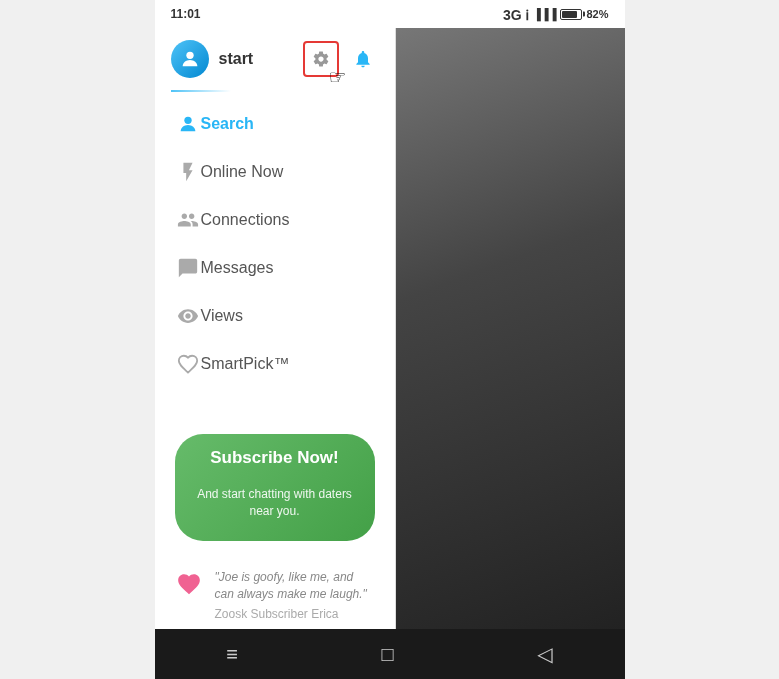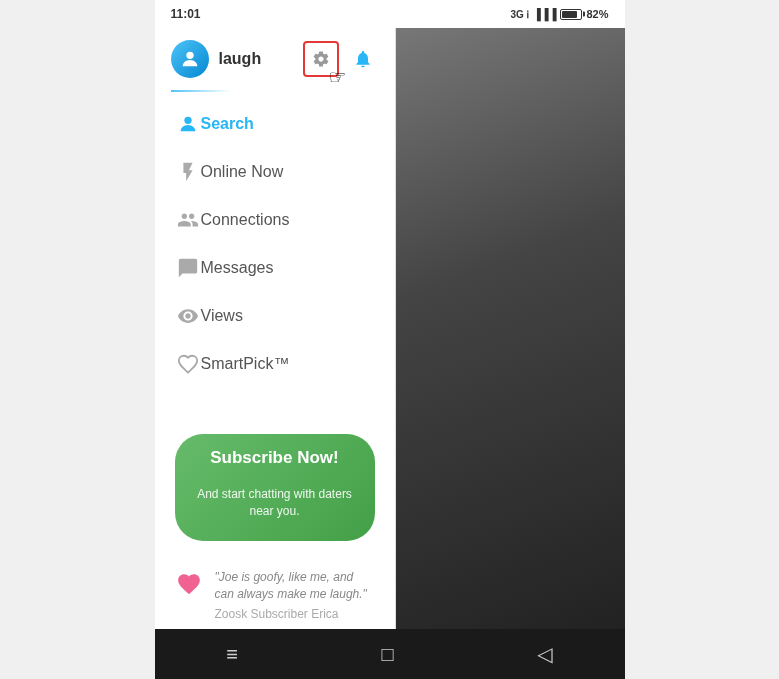--- a/index.html
+++ b/index.html
@@ -235,21 +235,21 @@
     }
   </style>
 </head>
 <body>
 
 <div class="phone-frame">
 
   <div class="status-bar">
     <span class="status-left">11:01</span>
     <div class="status-right">
-      <span style="font-size:10px;">3G ℹ</span>
+      <span style="font-size:14px;">3G ℹ</span>
       <span>▐▐▐</span>
       <div class="battery-icon">
         <div class="battery-fill"></div>
       </div>
       <span>82%</span>
     </div>
   </div>
 
   <div class="content-area">
 
@@ -257,21 +257,21 @@
 
       <div class="panel-header">
         <div class="user-info">
           <div class="avatar">
 
             <svg width="22" height="22" viewBox="0 0 24 24" fill="white">
               <circle cx="12" cy="8" r="4"></circle>
               <path d="M4 20c0-4 3.6-7 8-7s8 3 8 7"></path>
             </svg>
           </div>
-          <span class="username">laugh</span>
+          <span class="username">start</span>
         </div>
         <div class="header-icons">
           <div class="gear-btn">
             <svg width="18" height="18" viewBox="0 0 24 24" fill="#999">
               <path d="M19.43 12.98c.04-.32.07-.64.07-.98s-.03-.66-.07-.98l2.11-1.65c.19-.15.24-.42.12-.64l-2-3.46c-.12-.22-.39-.3-.61-.22l-2.49 1c-.52-.4-1.08-.73-1.69-.98l-.38-2.65C14.46 2.18 14.25 2 14 2h-4c-.25 0-.46.18-.49.42l-.38 2.65c-.61.25-1.17.59-1.69.98l-2.49-1c-.23-.09-.49 0-.61.22l-2 3.46c-.13.22-.07.49.12.64l2.11 1.65c-.04.32-.07.65-.07.98s.03.66.07.98l-2.11 1.65c-.19.15-.24.42-.12.64l2 3.46c.12.22.39.3.61.22l2.49-1c.52.4 1.08.73 1.69.98l.38 2.65c.03.24.24.42.49.42h4c.25 0 .46-.18.49-.42l.38-2.65c.61-.25 1.17-.59 1.69-.98l2.49 1c.23.09.49 0 .61-.22l2-3.46c.12-.22.07-.49-.12-.64l-2.11-1.65zM12 15.5c-1.93 0-3.5-1.57-3.5-3.5s1.57-3.5 3.5-3.5 3.5 1.57 3.5 3.5-1.57 3.5-3.5 3.5z"></path>
             </svg>
             <span class="cursor-icon">☞</span>
           </div>
           <div class="bell-btn">
             <svg width="20" height="20" viewBox="0 0 24 24" fill="#29b6f6">

